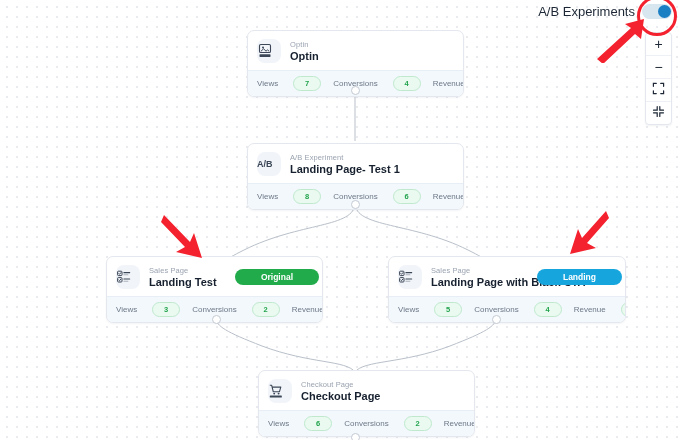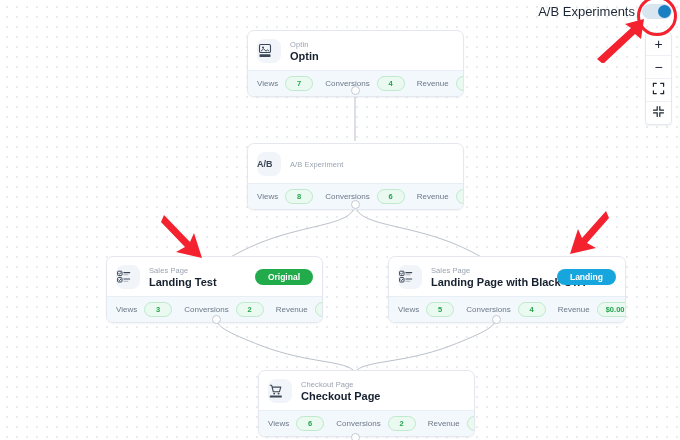--- a/index.html
+++ b/index.html
@@ -44,36 +44,36 @@
   .node-titles{display:flex;flex-direction:column;gap:1px;min-width:0;}
   .node-kind{
     font-size:7.5px;color:#9aa3b0;line-height:9px;letter-spacing:.1px;
     white-space:nowrap;
   }
   .node-name{
     font-size:11px;color:#16202e;font-weight:bold;line-height:13px;
     white-space:nowrap;
   }
   .badge{
-    position:absolute;right:9px;top:50%;transform:translateY(-50%);
+    position:absolute;right:3px;top:50%;transform:translateY(-50%);
     font-size:8.5px;font-weight:bold;color:#ffffff;
-    border-radius:9px;padding:3px 13px;line-height:10px;
+    border-radius:9px;padding:3px 26px;line-height:10px;
     white-space:nowrap;
   }
   .badge.original{background:#21ab4b;}
   .badge.variant{background:#16a6dd;}
 
   .node-stats{
     display:flex;align-items:center;
     background:#f3f8fd;
     border-top:1px solid #e8eef5;
     padding:5px 9px;
     gap:6px;
   }
-  .stat{display:flex;align-items:center;gap:7px;}
+  .stat{display:flex;align-items:center;gap:15px;}
   .stat-label{font-size:8px;color:#6d7886;line-height:10px;white-space:nowrap;}
   .pill{
     font-size:7.5px;font-weight:bold;color:#22a34c;line-height:9px;
     background:#eafaf0;border:1px solid #bfe8cd;
     border-radius:8px;padding:2px 8px;min-width:10px;text-align:center;
     white-space:nowrap;
   }
   .spacer{flex:1 1 auto;}
 
   
@@ -180,20 +180,21 @@
   </div>
 </div>
 
 <div class="node" style="left:247px;top:143px;width:215px;">
   <div class="node-head">
     <span class="node-icon">
       <span style="font-size:9px;font-weight:bold;color:#3b4656;line-height:10px;">A/B</span>
     </span>
     <span class="node-titles">
       <span class="node-kind">A/B Experiment</span>
+      <span class="node-name">Landing Page- Test 1</span>
     </span>
   </div>
   <div class="node-stats">
     <span class="stat">
       <span class="stat-label">Views</span>
       <span class="pill">8</span>
     </span>
     <span class="spacer"></span>
     <span class="stat">
       <span class="stat-label">Conversions</span>

